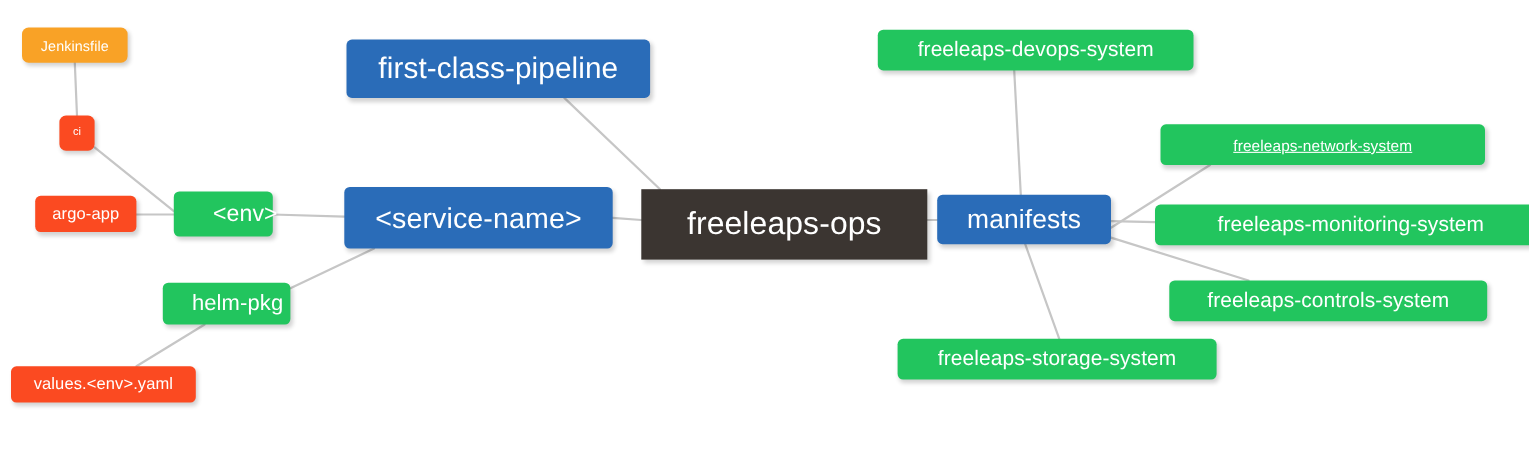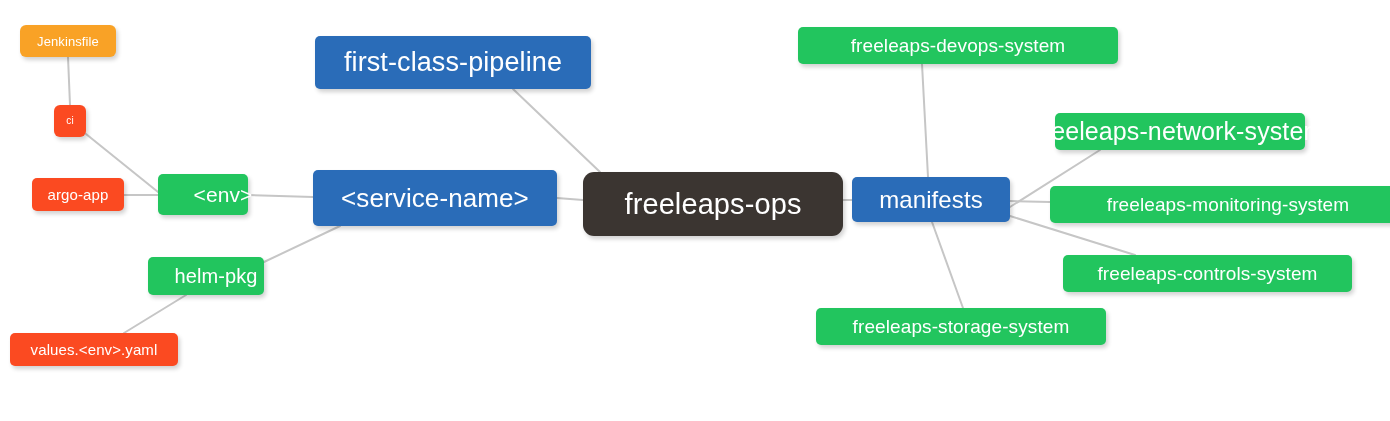--- a/index.html
+++ b/index.html
@@ -81,30 +81,30 @@
       </div>
       <div class="node" style="left: 10px; top: 333px; width: 168px; height: 33px; background: rgb(251, 74, 33); font-size: 15px; border-radius: 5px;">
         <span class="node-label">values.&lt;env&gt;.yaml</span>
       </div>
       <div class="node" style="left: 315px; top: 36px; width: 276px; height: 53px; background: rgb(42, 108, 184); font-size: 27px; border-radius: 5px;">
         <span class="node-label">first-class-pipeline</span>
       </div>
       <div class="node" style="left: 313px; top: 170px; width: 244px; height: 56px; background: rgb(42, 108, 184); font-size: 26px; border-radius: 5px;">
         <span class="node-label">&lt;service-name&gt;</span>
       </div>
-      <div class="node" style="left: 583px; top: 172px; width: 260px; height: 64px; background: rgb(59, 53, 49); font-size: 29px; border-radius: 11px;">
+      <div class="node" style="left: 583px; top: 172px; width: 260px; height: 64px; background: rgb(59, 53, 49); font-size: 29px; border-radius: 0;">
         <span class="node-label">freeleaps-ops</span>
       </div>
       <div class="node" style="left: 852px; top: 177px; width: 158px; height: 45px; background: rgb(42, 108, 184); font-size: 24px; border-radius: 5px;">
         <span class="node-label">manifests</span>
       </div>
-      <div class="node" style="left: 798px; top: 27px; width: 320px; height: 37px; background: rgb(34, 197, 94); font-size: 19px; border-radius: 5px;">
+      <div class="node" style="left: 798px; top: 27px; width: 287px; height: 37px; background: rgb(34, 197, 94); font-size: 19px; border-radius: 5px;">
         <span class="node-label">freeleaps-devops-system</span>
       </div>
-      <div class="node" style="left: 1055px; top: 113px; width: 250px; height: 37px; background: rgb(34, 197, 94); font-size: 25px; border-radius: 5px;">
+      <div class="node" style="left: 1055px; top: 113px; width: 295px; height: 37px; background: rgb(34, 197, 94); font-size: 14px; border-radius: 5px; text-decoration: underline;">
         <span class="node-label">freeleaps-network-system</span>
       </div>
       <div class="node" style="left: 1050px; top: 186px; width: 356px; height: 37px; background: rgb(34, 197, 94); font-size: 19px; border-radius: 5px;">
         <span class="node-label">freeleaps-monitoring-system</span>
       </div>
       <div class="node" style="left: 1063px; top: 255px; width: 289px; height: 37px; background: rgb(34, 197, 94); font-size: 19px; border-radius: 5px; justify-content: center;">
         <span class="node-label">freeleaps-controls-system</span>
       </div>
       <div class="node" style="left: 816px; top: 308px; width: 290px; height: 37px; background: rgb(34, 197, 94); font-size: 19px; border-radius: 5px;">
         <span class="node-label">freeleaps-storage-system</span>

